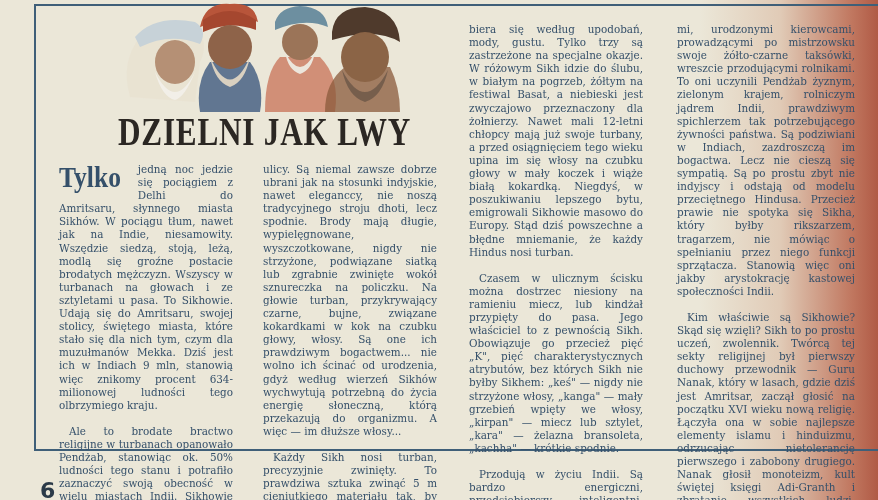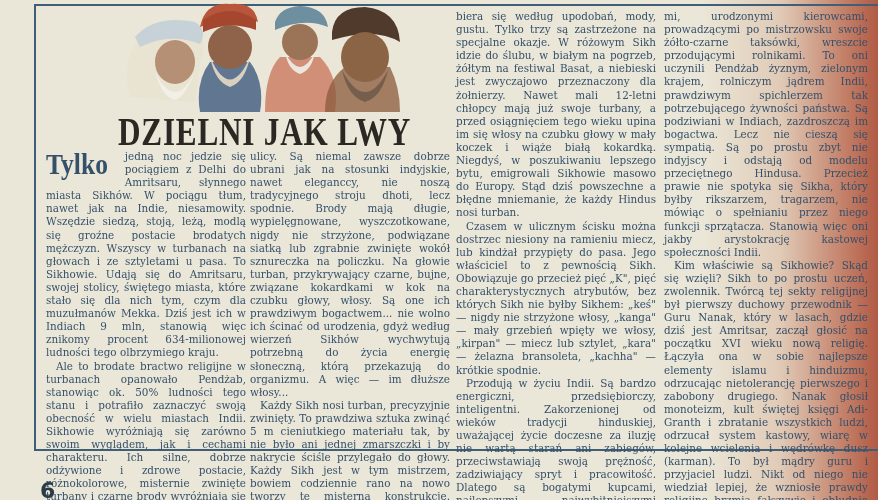--- a/index.html
+++ b/index.html
@@ -26,21 +26,21 @@
     font-family:"Liberation Serif", serif; font-weight:bold;
     font-size:40px; letter-spacing:1px; color:#2b2723;
     transform:scaleX(0.78); transform-origin:left top;
     white-space:nowrap;
   }
   .col {
     position:absolute; top:150px; width:200px;
     font-family:"DejaVu Serif", serif; font-size:10.4px; line-height:13.1px;
     color:#35506a; text-align:justify; hyphens:none;
   }
-  .col p { margin:0; text-indent:10px; }
+  .col p { margin:13px; text-indent:10px; }
   .col p.first { text-indent:0; }
   .col-1 { left:46px; top:150px; }
   .col-2 { left:250px; top:150px; }
   .col-3 { left:456px; top:10px; }
   .col-4 { left:664px; top:10px; width:204px; }
   .dropcap {
     float:left; font-family:"Liberation Serif", serif; font-weight:bold;
     font-size:30px; line-height:26px; color:#35506a; margin:0 6px 0 0;
     transform:scaleX(0.85); transform-origin:left;
     padding-top:1px;

